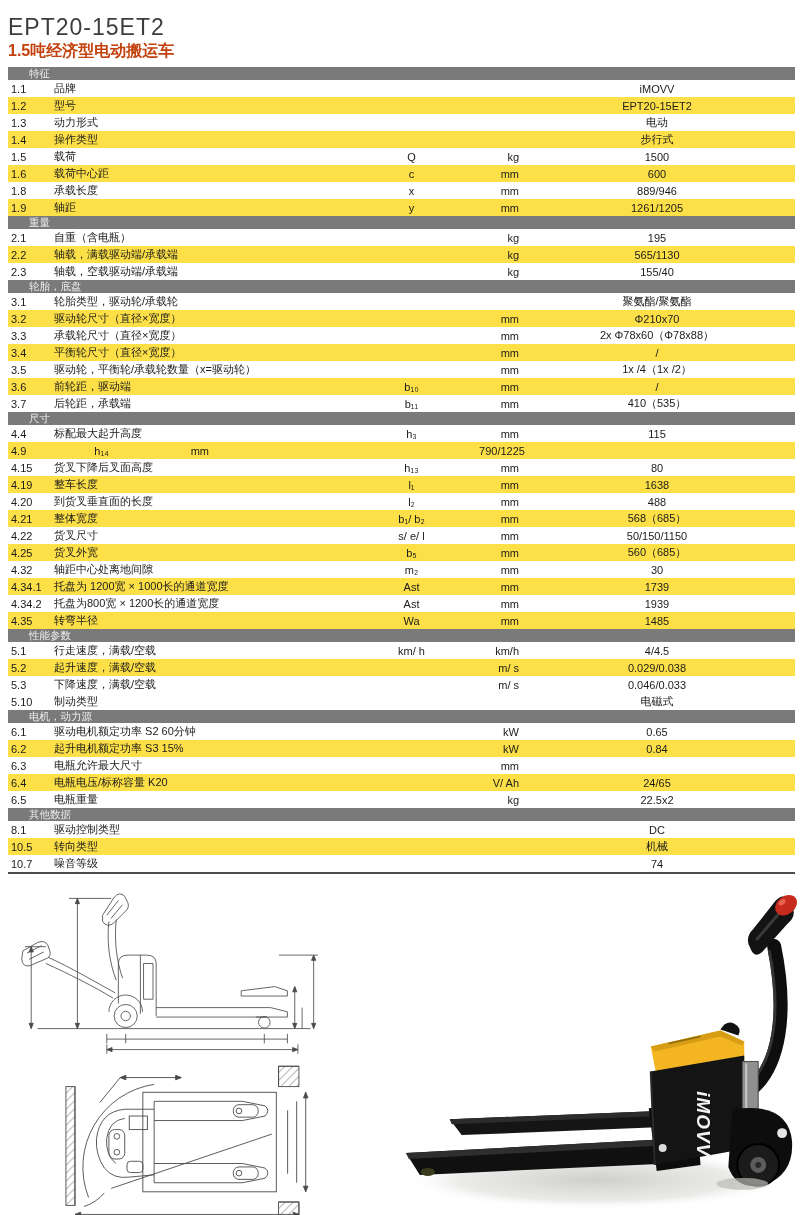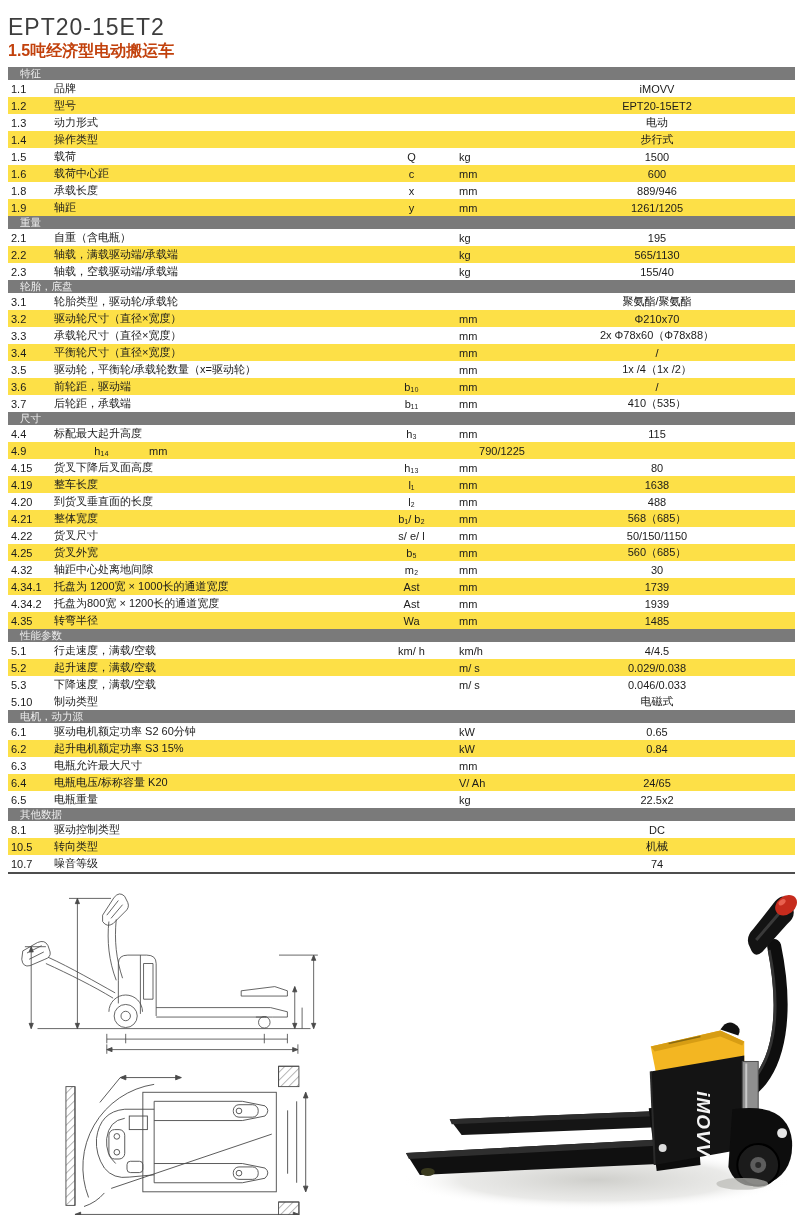--- a/index.html
+++ b/index.html
@@ -4,28 +4,28 @@
 <style>
   html,body{margin:0;padding:0;background:#fff;}
   .page{position:relative;width:800px;height:1215px;background:#fff;overflow:hidden;
         font-family:"Liberation Sans",sans-serif;margin-top:10px;}
   
   .hdr{position:absolute;left:8px;top:4px;}
   .title{font-size:23px;font-weight:400;color:#3d3d3d;letter-spacing:1px;margin:0;line-height:26px;}
   .subtitle{font-size:16px;font-weight:700;color:#c2410c;margin:1px 0 0 0;line-height:19px;}
   
   .spec-table{position:absolute;left:8px;top:57px;width:787px;border-bottom:2px solid #4d4d4d;}
-  .sec{height:13px;line-height:13px;background:#7a7a7a;color:#eeeeee;font-size:10.5px;padding-left:12px;}
+  .sec{height:13px;line-height:13px;background:#7a7a7a;color:#eeeeee;font-size:10.5px;padding-left:21px;}
   .row{display:flex;height:17px;align-items:center;font-size:11px;color:#1b1b1b;}
   .row.alt{background:#fde047;}
   .c{white-space:nowrap;overflow:hidden;}
   .c-no{width:46px;padding-left:3px;box-sizing:border-box;}
   .c-label{width:310px;}
   .c-sym{width:95px;text-align:center;}
-  .c-unit{width:60px;text-align:left;}
+  .c-unit{width:60px;text-align:right;}
   .c-val{flex:1;text-align:center;}
   
   .drawings{position:absolute;left:4px;top:880px;width:340px;}
   .photo{position:absolute;left:392px;top:872px;width:408px;height:343px;}
   svg{display:block;}
 </style>
 </head>
 <body>
 
 <div class="page">

